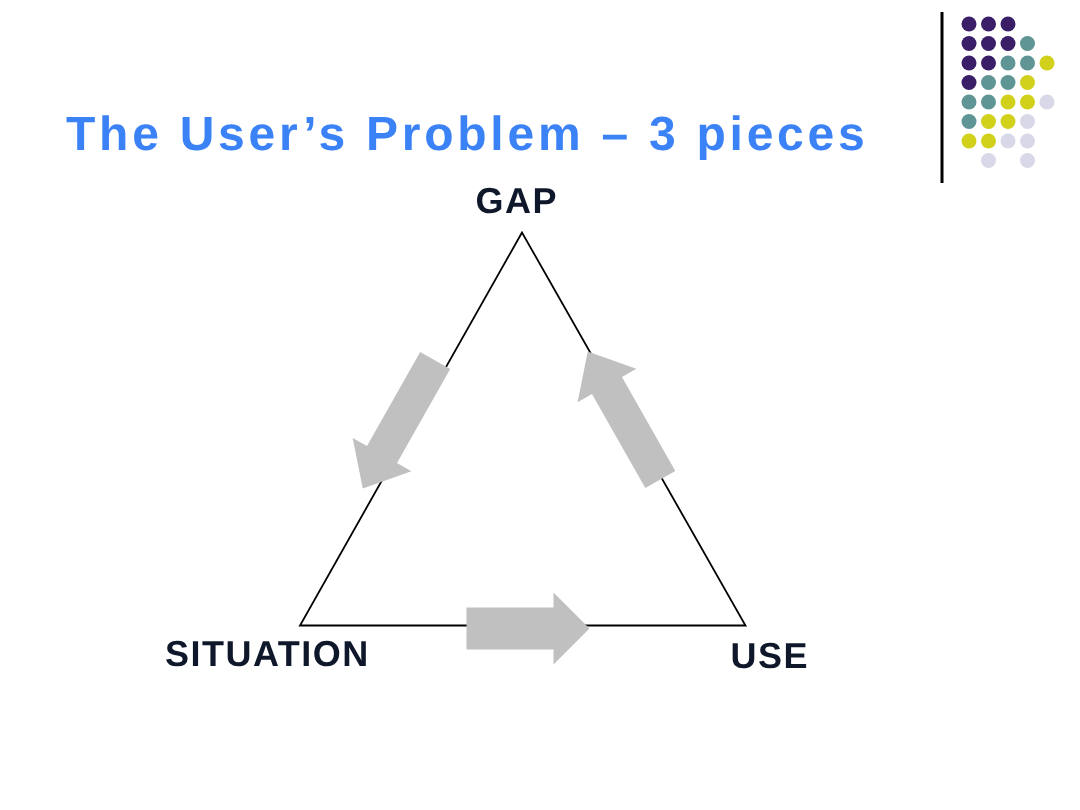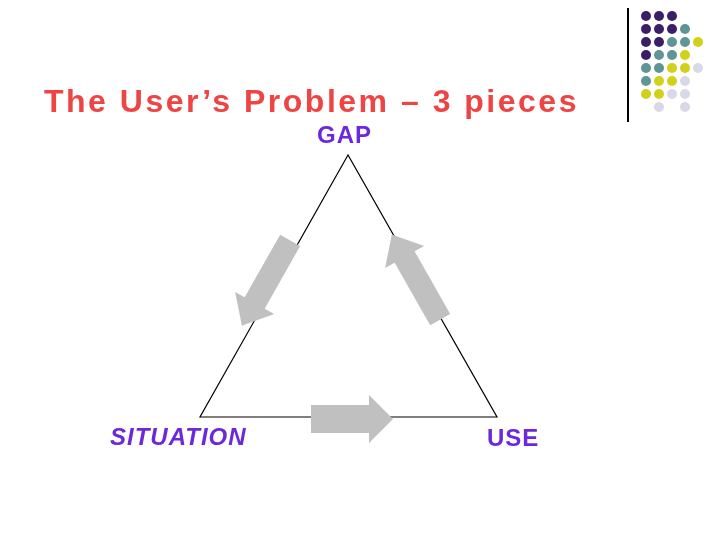--- a/index.html
+++ b/index.html
@@ -39,34 +39,34 @@
   .diagram-svg {
     position: absolute;
     left: 0; top: 0;
   }
   .vertex-label {
     position: absolute;
     margin: 0;
     font-size: 24px;
     font-weight: bold;
     letter-spacing: 1px;
-    color: #6d28d9;
+    color: #0f172a;
     line-height: 1;
     white-space: nowrap;
   }
   .label-gap       { left: 317px; top: 123px; }
-  .label-situation { left: 110px; top: 425px; font-style: italic; }
+  .label-situation { left: 110px; top: 425px; }
   .label-use       { left: 487px; top: 426px; text-align: right; }
 </style>
 </head>
 <body>
 
 <div class="slide" style="background: rgb(255, 255, 255);">
 
-  <h1 class="slide-title" style="color: #ef4444; margin-top: 12px;">The User’s Problem – 3 pieces</h1>
+  <h1 class="slide-title" style="color: #3b82f6;">The User’s Problem – 3 pieces</h1>
 
   <div class="deco-line" style="background: rgb(0, 0, 0);"></div>
 
   <div class="dots-pattern" id="dots">
       <span class="dot" style="left: 0px; top: 0px; width: 10px; height: 10px; background: rgb(58, 31, 104);"></span>
       <span class="dot" style="left: 13px; top: 0px; width: 10px; height: 10px; background: rgb(58, 31, 104);"></span>
       <span class="dot" style="left: 26px; top: 0px; width: 10px; height: 10px; background: rgb(58, 31, 104);"></span>
       <span class="dot" style="left: 0px; top: 13px; width: 10px; height: 10px; background: rgb(58, 31, 104);"></span>
       <span class="dot" style="left: 13px; top: 13px; width: 10px; height: 10px; background: rgb(58, 31, 104);"></span>
       <span class="dot" style="left: 26px; top: 13px; width: 10px; height: 10px; background: rgb(58, 31, 104);"></span>

